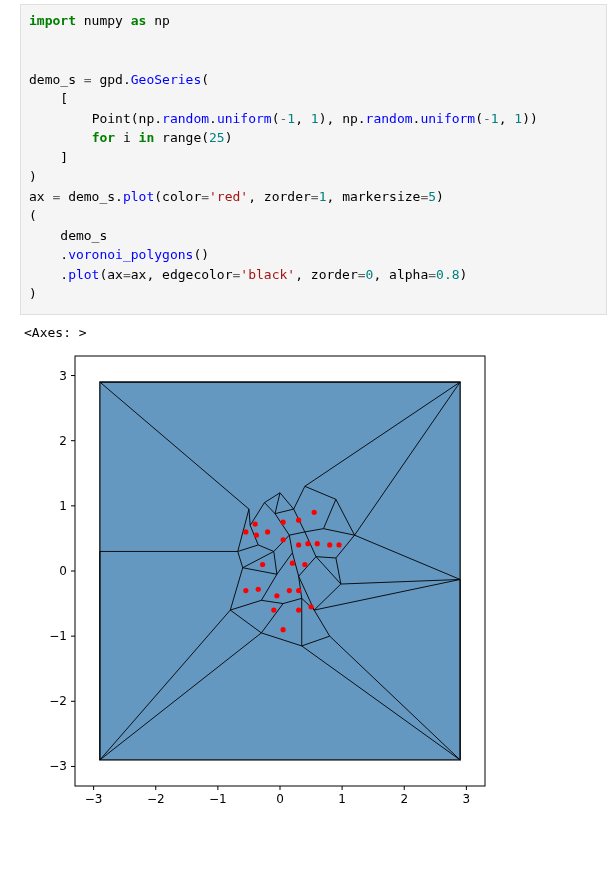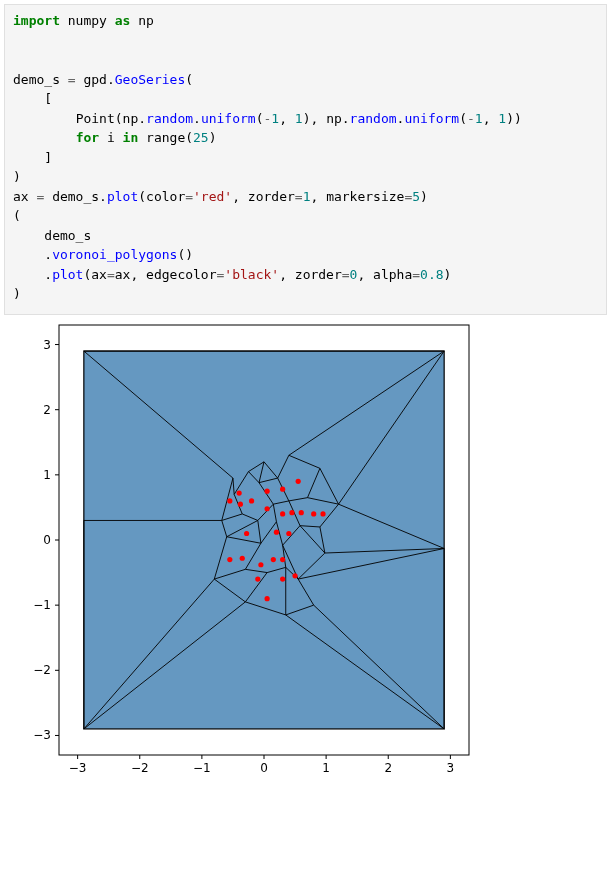--- a/index.html
+++ b/index.html
@@ -6,21 +6,21 @@
     margin: 0;
     padding: 0;
     background: #ffffff;
     font-family: "DejaVu Sans Mono", Consolas, monospace;
     font-size: 13px;
     color: #000;
   }
   .page {
     width: 611px;
     box-sizing: border-box;
-    padding: 4px 4px 0 4px;
+    padding: 4px 4px 0 20px;
   }
   .codecell {
     background: #f5f5f5;
     border: 1px solid #e0e0e0;
     padding: 6px 8px 10px 8px;
     line-height: 1.5;
     white-space: pre;
     font-family: "DejaVu Sans Mono", Consolas, monospace;
     font-size: 13px;
   }
@@ -67,20 +67,21 @@
 <span>        </span><span class="kw">for</span><span class="nm"> i </span><span class="kw">in</span><span class="nm"> range</span><span>(</span><span class="num">25</span><span>)</span>
 <span>    </span><span>]</span>
 <span>)</span>
 <span class="nm">ax</span><span class="op"> = </span><span class="nm">demo_s</span><span>.</span><span class="fn">plot</span><span>(</span><span class="nm">color</span><span class="op">=</span><span class="str">'red'</span><span>, </span><span class="nm">zorder</span><span class="op">=</span><span class="num">1</span><span>, </span><span class="nm">markersize</span><span class="op">=</span><span class="num">5</span><span>)</span>
 <span>(</span>
 <span>    </span><span class="nm">demo_s</span>
 <span>    </span><span>.</span><span class="fn">voronoi_polygons</span><span>(</span><span>)</span>
 <span>    </span><span>.</span><span class="fn">plot</span><span>(</span><span class="nm">ax</span><span class="op">=</span><span class="nm">ax</span><span>, </span><span class="nm">edgecolor</span><span class="op">=</span><span class="str">'black'</span><span>, </span><span class="nm">zorder</span><span class="op">=</span><span class="num">0</span><span>, </span><span class="nm">alpha</span><span class="op">=</span><span class="num">0.8</span><span>)</span>
 <span>)</span></div>
 
+  <div class="output-text">&lt;Axes: &gt;</div>
 
   <div class="plot-wrap">
     <svg class="plot" width="480" height="460" viewBox="0 0 480 460">
       <g id="axes" class="axis">
           <rect x="55" y="10" width="410" height="430" fill="#fff" stroke="#000" stroke-width="1"></rect>
           <rect x="79.84848484848484" y="36.06060606060606" width="360.30303030303025" height="377.8787878787879" fill="#3e7eb1" fill-opacity="0.8" stroke="#000000" stroke-width="1.2"></rect>
           <line x1="79.84848484848484" y1="413.93939393939394" x2="79.84848484848484" y2="205.45454545454547" stroke="#000000" stroke-width="1.2" stroke-opacity="0.9"></line>
           <line x1="79.84848484848484" y1="205.45454545454547" x2="217.75757575757572" y2="205.45454545454547" stroke="#000000" stroke-width="1.2" stroke-opacity="0.9"></line>
           <line x1="217.75757575757572" y1="205.45454545454547" x2="228.93939393939394" y2="163.10606060606062" stroke="#000000" stroke-width="1.2" stroke-opacity="0.9"></line>
           <line x1="228.93939393939394" y1="163.10606060606062" x2="79.84848484848484" y2="36.06060606060606" stroke="#000000" stroke-width="1.2" stroke-opacity="0.9"></line>

